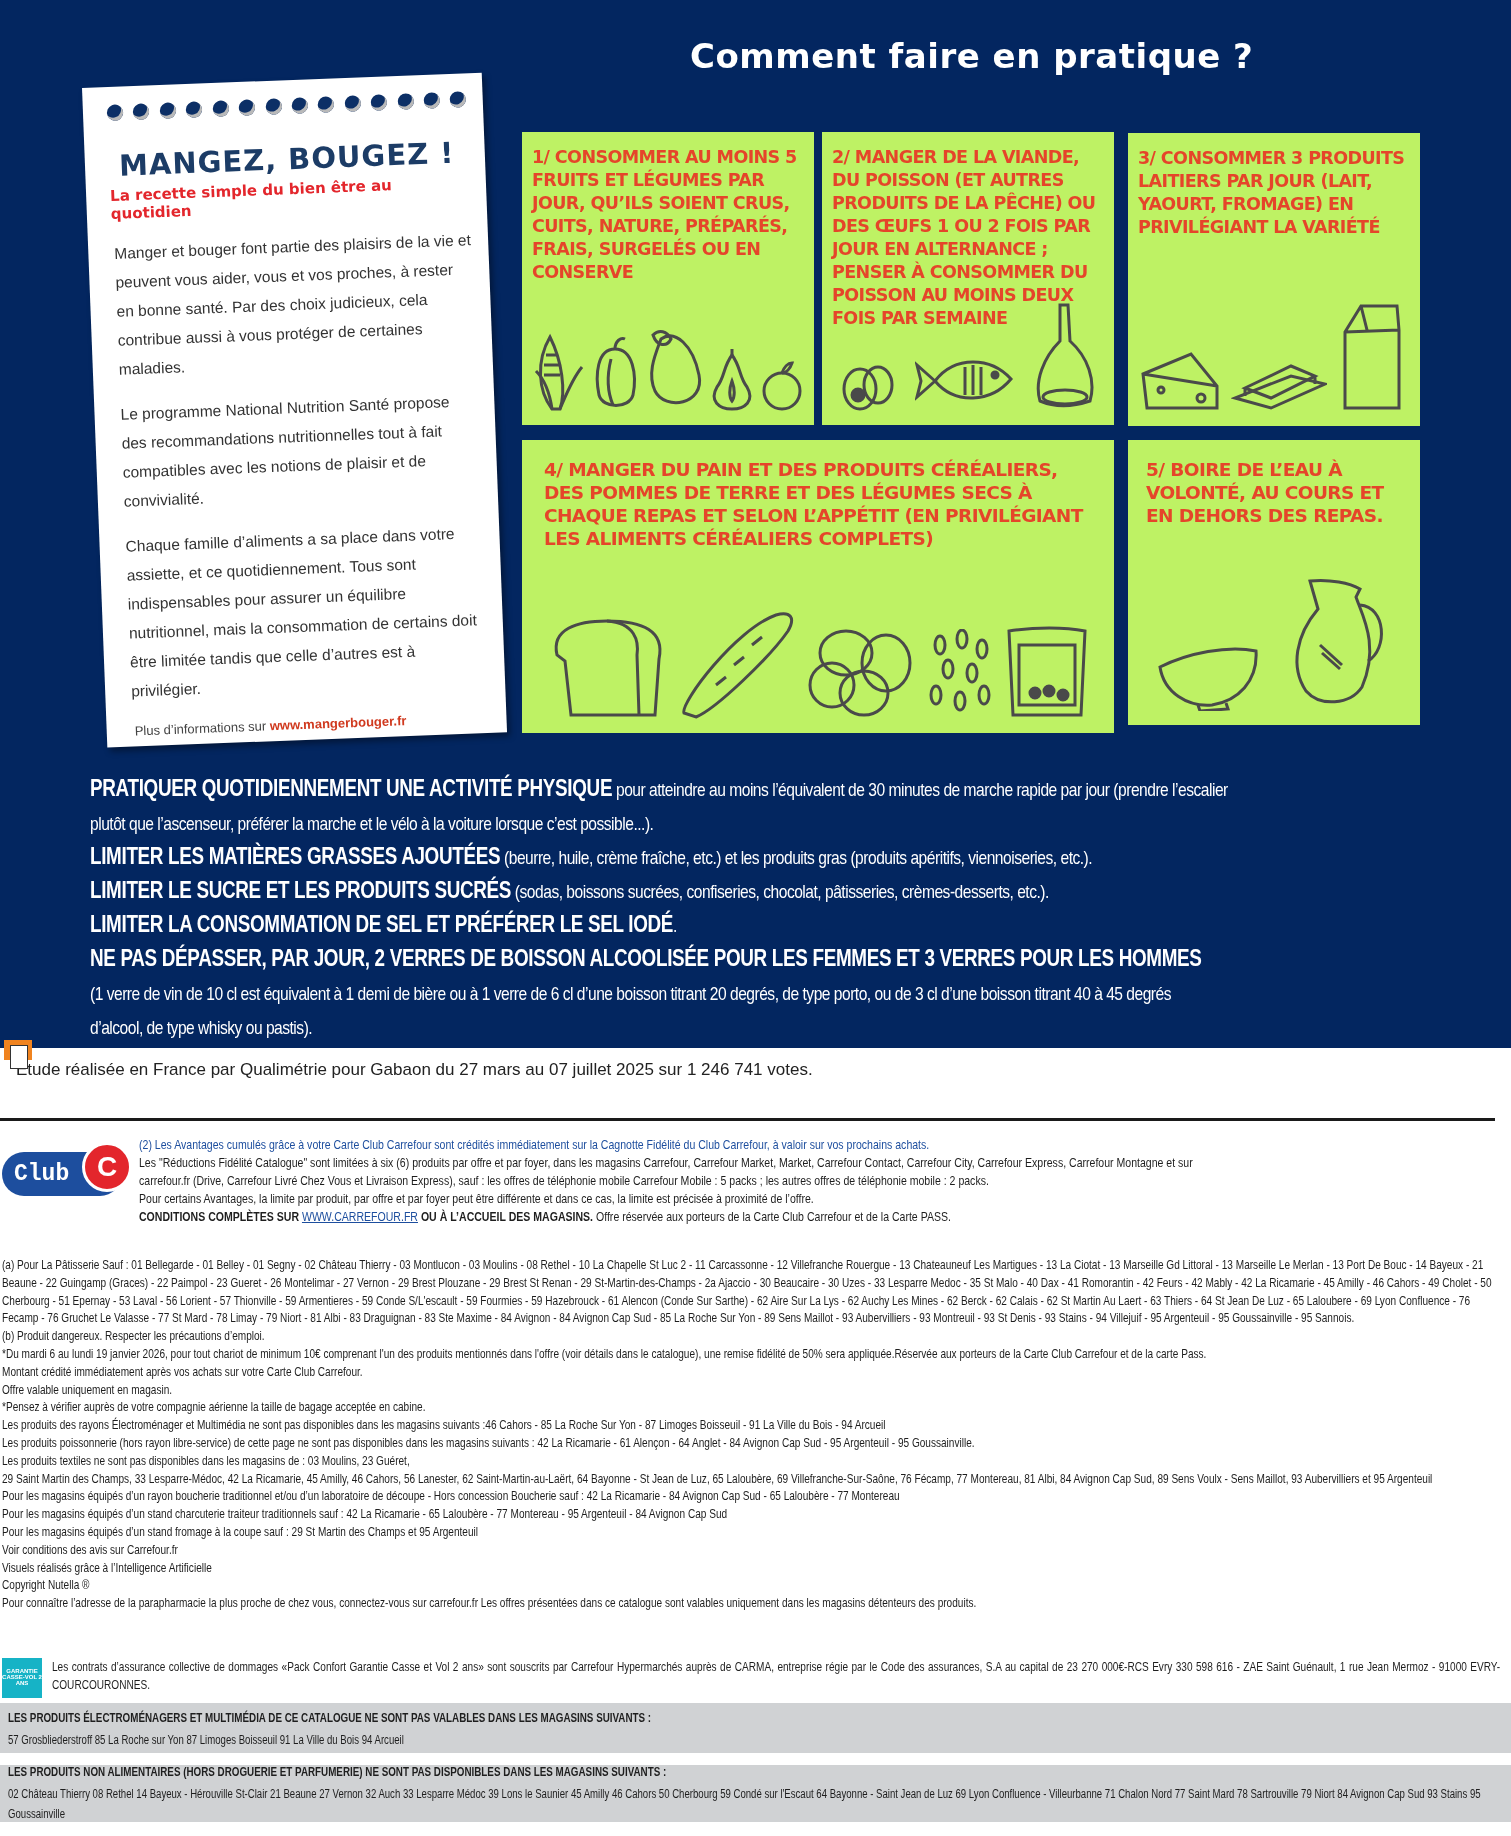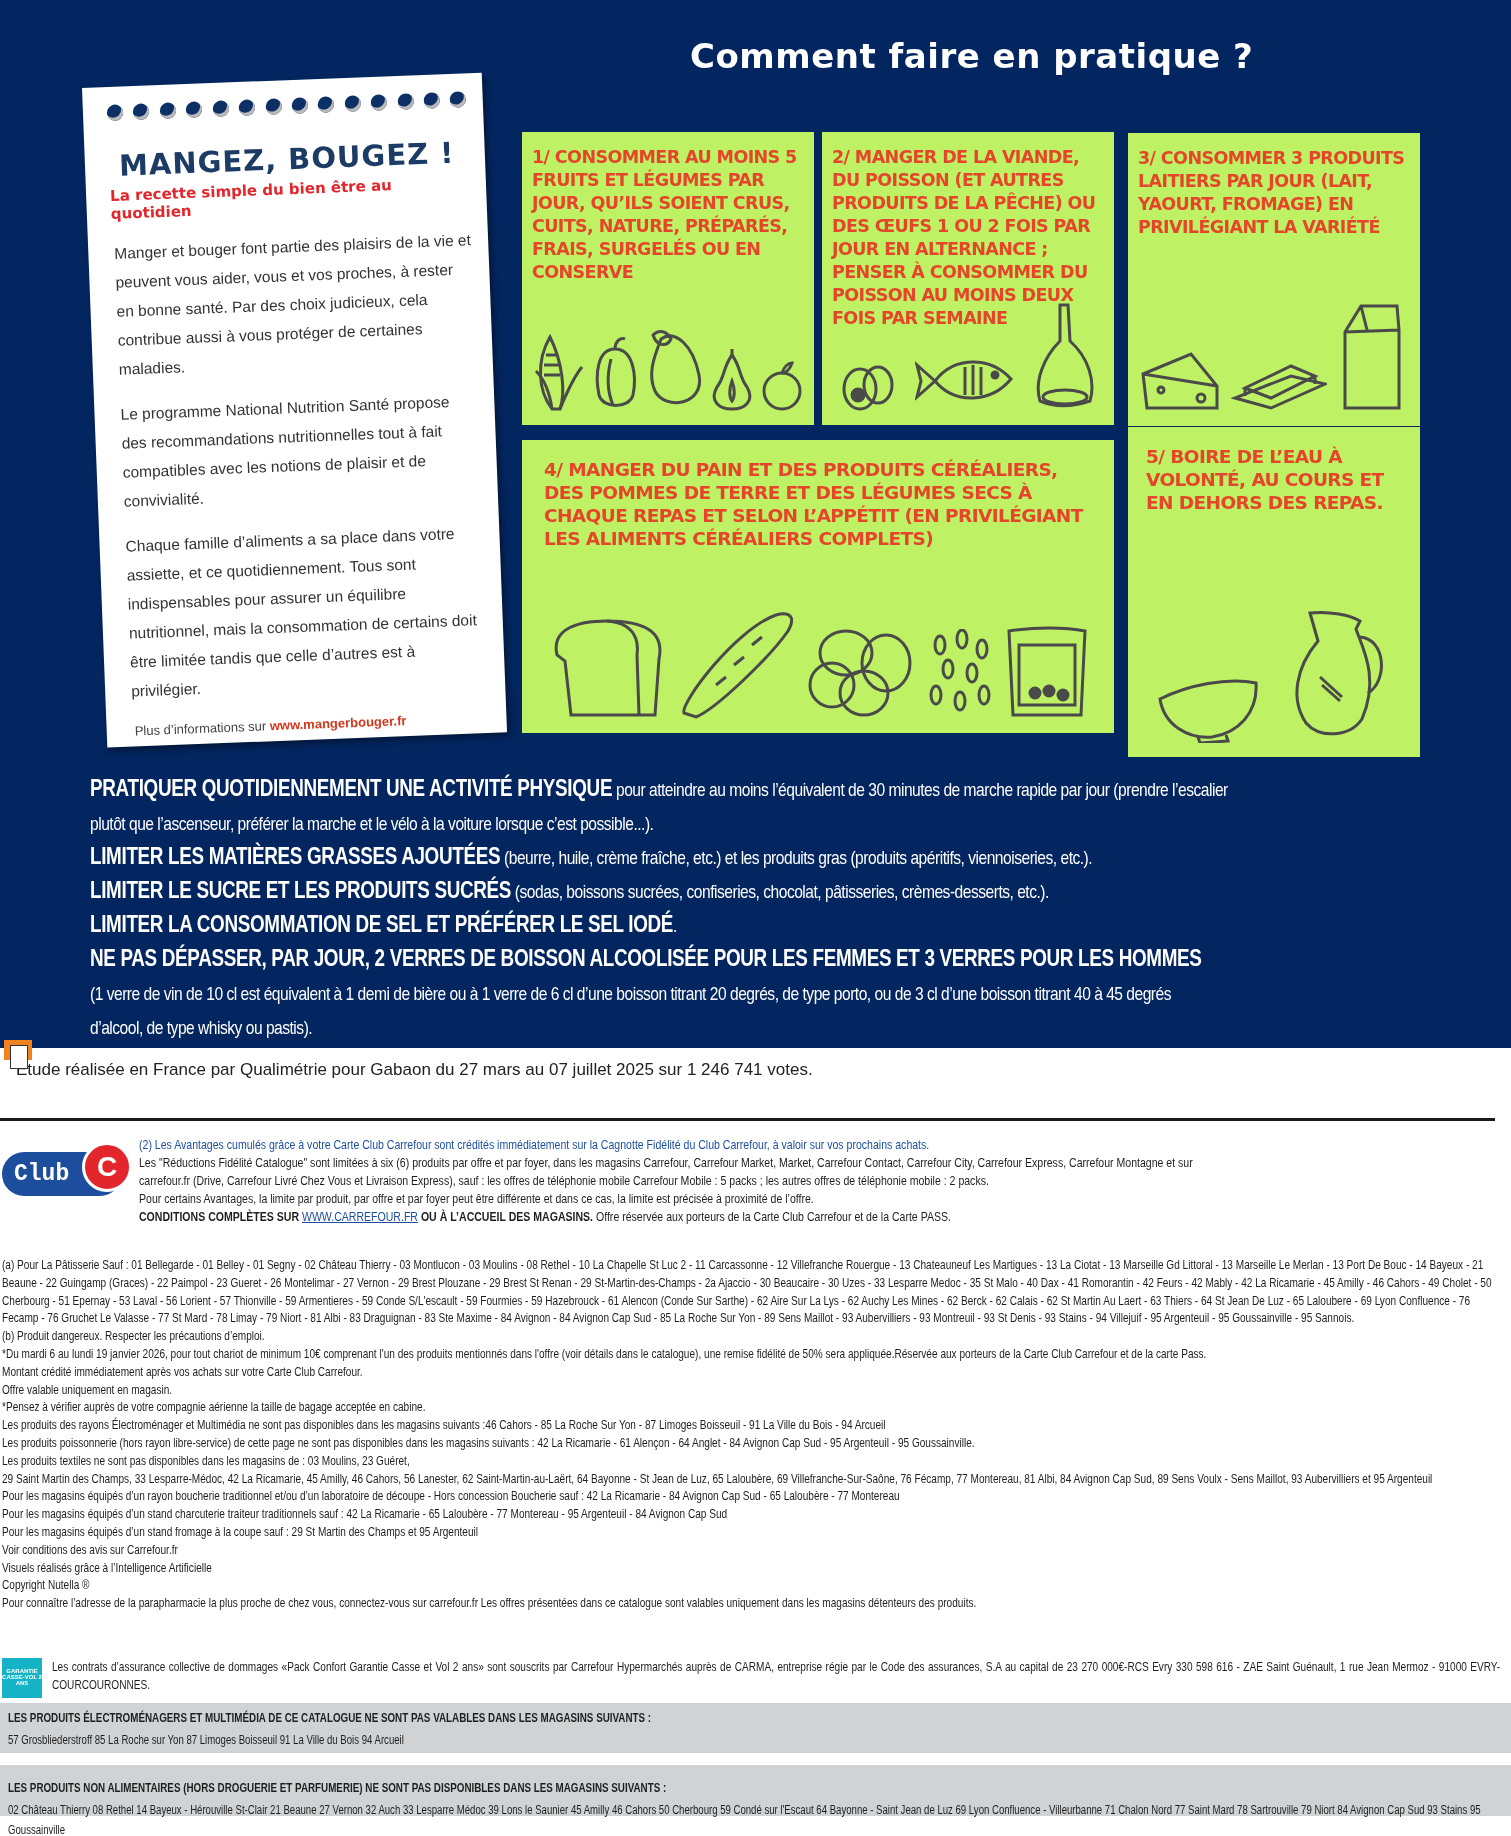--- a/index.html
+++ b/index.html
@@ -190,21 +190,21 @@
     <svg width="84" height="94" viewBox="0 0 84 94">
         <path d="M4 6 C30 2 60 2 80 6 L76 90 L8 90 Z"></path>
         <rect x="14" y="20" width="56" height="60"></rect>
         <circle cx="30" cy="68" r="5" fill="#4a4a4a"></circle>
         <circle cx="44" cy="66" r="5" fill="#4a4a4a"></circle>
         <circle cx="58" cy="70" r="5" fill="#4a4a4a"></circle>
       </svg>
   </div>
 </div>
 
-<div class="tile" style="left:1128px;top:427px;width:292px;height:330px;padding:18px 16px 0 18px;">
+<div class="tile" style="left:1128px;top:440px;width:292px;height:285px;padding:18px 16px 0 18px;">
   <div class="tile-text" style="font-size:18.5px;">5/ BOIRE DE L’EAU À VOLONTÉ, AU COURS ET EN DEHORS DES REPAS.</div>
   <div class="tile-icons" style="padding:0 14px;">
     <svg width="100" height="70" viewBox="0 0 100 70">
         <path d="M2 26 C30 12 70 4 98 10 C100 40 80 60 54 64 C30 66 6 52 2 26 Z"></path>
         <path d="M40 64 L42 70 L70 68 L68 62"></path>
       </svg>
     <svg width="100" height="136" viewBox="0 0 100 136">
         <path d="M20 6 C40 4 60 8 70 14 L66 22 C72 40 90 70 72 112 C60 130 30 132 16 116 C0 92 6 60 28 34 Z"></path>
         <path d="M70 30 C96 32 98 74 78 86"></path>
         <path d="M30 70 l22 20 M32 78 l18 16"></path>
@@ -263,16 +263,16 @@
 
 <div class="ins">
   <div class="ins-icon">GARANTIE CASSE-VOL 2 ANS</div>
   <div class="ins-text">Les contrats d’assurance collective de dommages «Pack Confort Garantie Casse et Vol 2 ans» sont souscrits par Carrefour Hypermarchés auprès de CARMA,  entreprise régie par le Code des assurances, S.A au capital de 23 270 000€-RCS Evry 330 598 616 - ZAE Saint Guénault, 1 rue Jean Mermoz - 91000 EVRY-COURCOURONNES.</div>
 </div>
 
 <div class="grey" style="top:1703px;height:50px;padding-top:8px;">
   <div class="h">LES PRODUITS ÉLECTROMÉNAGERS ET MULTIMÉDIA DE CE CATALOGUE NE SONT PAS VALABLES DANS LES MAGASINS SUIVANTS :</div>
   <div class="t">57 Grosbliederstroff 85 La Roche sur Yon 87 Limoges Boisseuil 91 La Ville du Bois 94 Arcueil</div>
 </div>
-<div class="grey" style="top:1765px;height:51px;padding-top:16px;">
+<div class="grey" style="top:1765px;height:57px;padding-top:0;">
   <div class="h">LES PRODUITS NON ALIMENTAIRES (HORS DROGUERIE ET PARFUMERIE) NE SONT PAS DISPONIBLES DANS LES MAGASINS SUIVANTS :</div>
   <div class="t">02 Château Thierry 08 Rethel 14 Bayeux - Hérouville St-Clair 21 Beaune 27 Vernon 32 Auch 33 Lesparre Médoc 39 Lons le Saunier 45 Amilly 46 Cahors 50 Cherbourg 59 Condé sur l'Escaut 64 Bayonne - Saint Jean de Luz 69 Lyon Confluence - Villeurbanne 71 Chalon Nord 77 Saint Mard 78 Sartrouville 79 Niort 84 Avignon Cap Sud 93 Stains 95 Goussainville</div>
 </div>
 
 </body></html>

